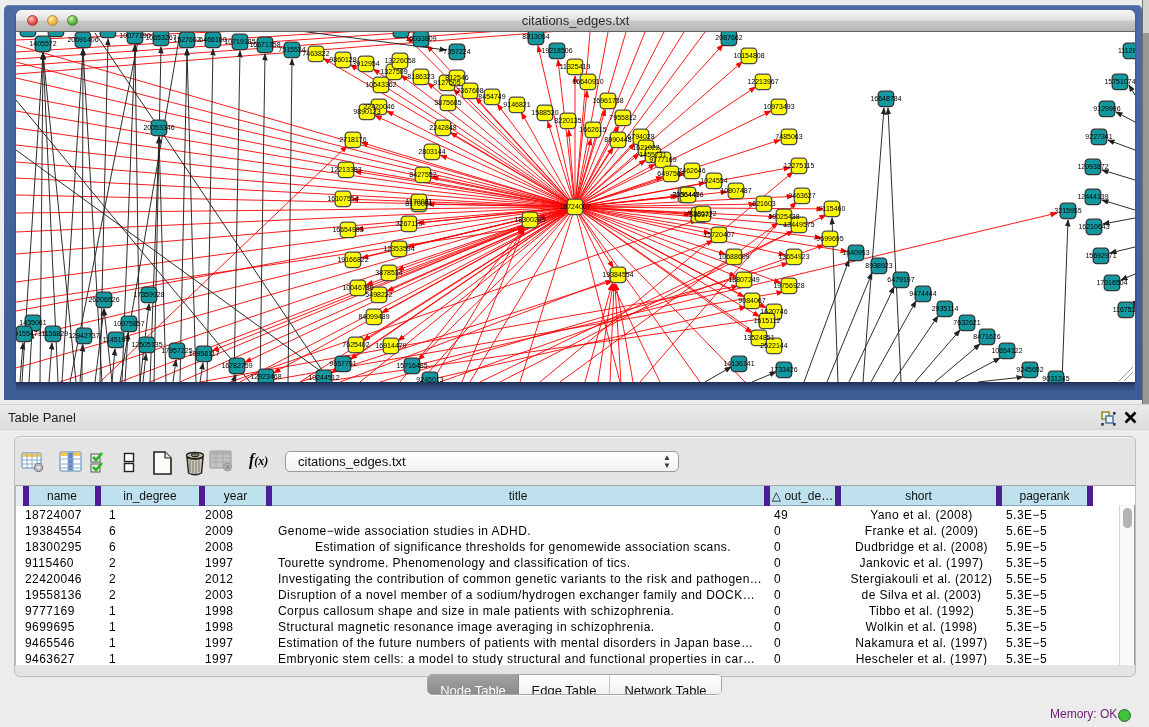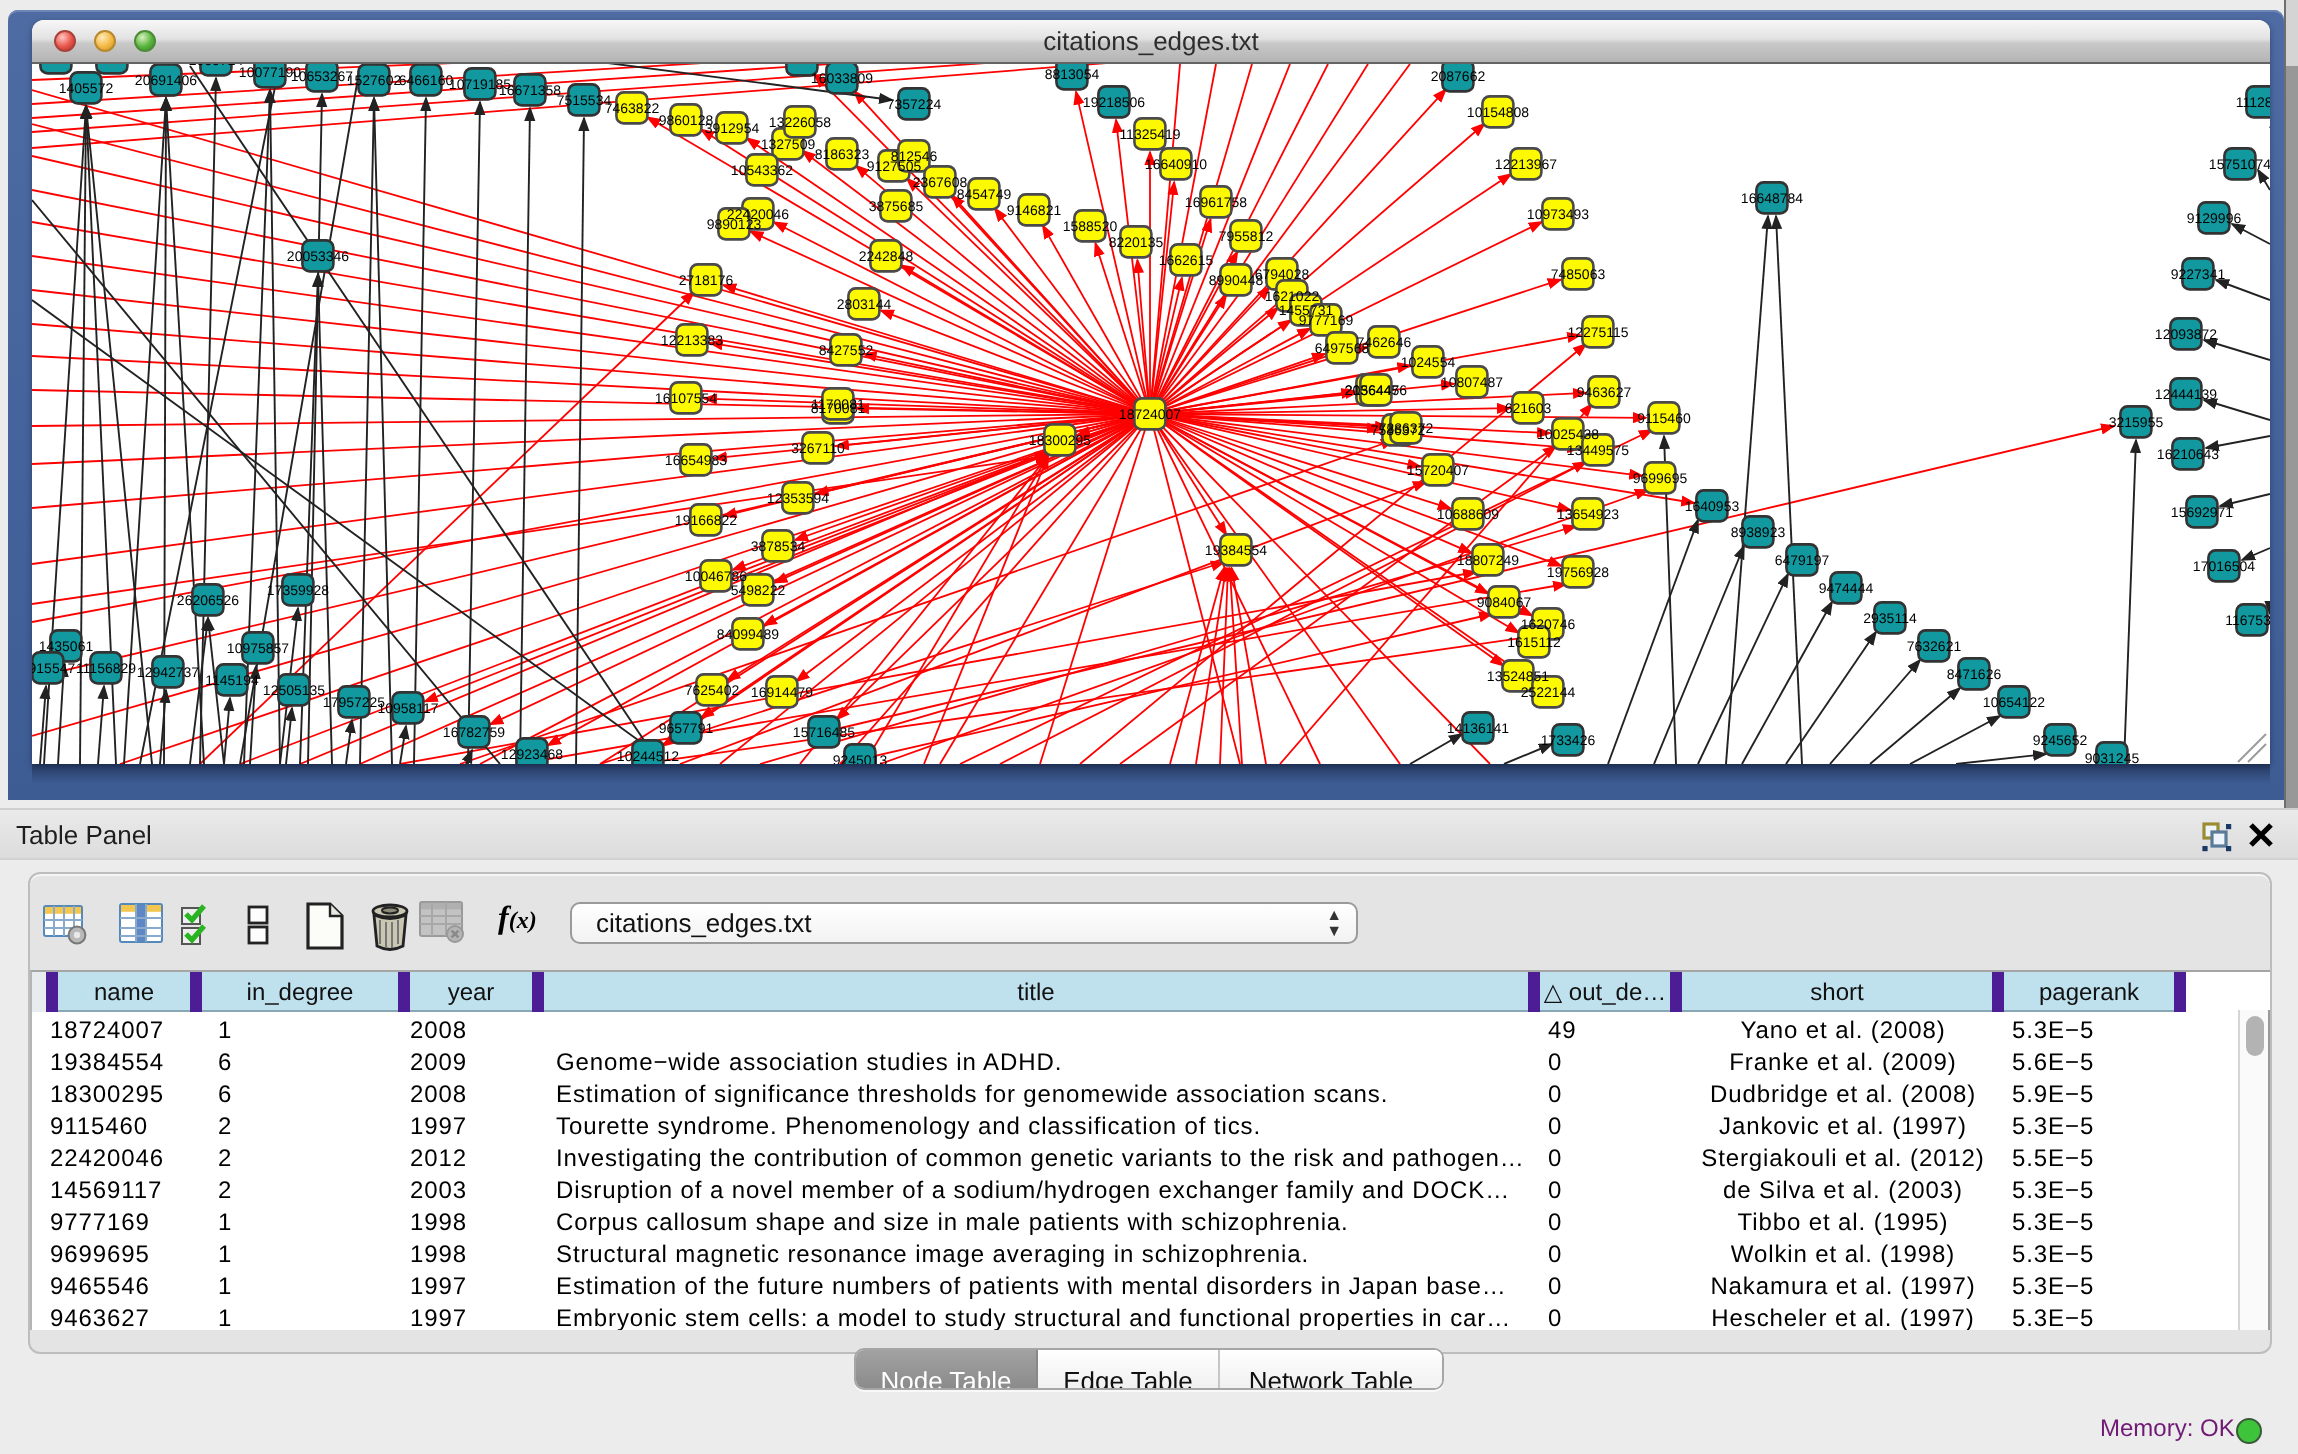--- a/index.html
+++ b/index.html
@@ -642,51 +642,51 @@
     <div class="cell" style="left:9px;top:38px;width:83px;text-align:left">19384554</div>
     <div class="cell" style="left:93px;top:38px;width:95px;text-align:left">6</div>
     <div class="cell" style="left:189px;top:38px;width:65px;text-align:left">2009</div>
     <div class="cell" style="left:262px;top:38px;width:490px;text-align:left">Genome−wide association studies in ADHD.</div>
     <div class="cell" style="left:758px;top:38px;width:64px;text-align:left">0</div>
     <div class="cell" style="left:825px;top:38px;width:161px;text-align:center">Franke et al. (2009)</div>
     <div class="cell" style="left:990px;top:38px;width:100px;text-align:left">5.6E−5</div>
     <div class="cell" style="left:9px;top:54px;width:83px;text-align:left">18300295</div>
     <div class="cell" style="left:93px;top:54px;width:95px;text-align:left">6</div>
     <div class="cell" style="left:189px;top:54px;width:65px;text-align:left">2008</div>
-    <div class="cell" style="left:262px;top:54px;width:490px;text-align:left">Estimation of significance thresholds for genomewide association scans.</div>
+    <div class="cell" style="left:262px;top:54px;width:490px;text-align:center">Estimation of significance thresholds for genomewide association scans.</div>
     <div class="cell" style="left:758px;top:54px;width:64px;text-align:left">0</div>
     <div class="cell" style="left:825px;top:54px;width:161px;text-align:center">Dudbridge et al. (2008)</div>
     <div class="cell" style="left:990px;top:54px;width:100px;text-align:left">5.9E−5</div>
     <div class="cell" style="left:9px;top:70px;width:83px;text-align:left">9115460</div>
     <div class="cell" style="left:93px;top:70px;width:95px;text-align:left">2</div>
     <div class="cell" style="left:189px;top:70px;width:65px;text-align:left">1997</div>
     <div class="cell" style="left:262px;top:70px;width:490px;text-align:left">Tourette syndrome. Phenomenology and classification of tics.</div>
     <div class="cell" style="left:758px;top:70px;width:64px;text-align:left">0</div>
     <div class="cell" style="left:825px;top:70px;width:161px;text-align:center">Jankovic et al. (1997)</div>
     <div class="cell" style="left:990px;top:70px;width:100px;text-align:left">5.3E−5</div>
     <div class="cell" style="left:9px;top:86px;width:83px;text-align:left">22420046</div>
     <div class="cell" style="left:93px;top:86px;width:95px;text-align:left">2</div>
     <div class="cell" style="left:189px;top:86px;width:65px;text-align:left">2012</div>
     <div class="cell" style="left:262px;top:86px;width:490px;text-align:left">Investigating the contribution of common genetic variants to the risk and pathogen…</div>
     <div class="cell" style="left:758px;top:86px;width:64px;text-align:left">0</div>
     <div class="cell" style="left:825px;top:86px;width:161px;text-align:center">Stergiakouli et al. (2012)</div>
     <div class="cell" style="left:990px;top:86px;width:100px;text-align:left">5.5E−5</div>
-    <div class="cell" style="left:9px;top:102px;width:83px;text-align:left">14569117</div>
+    <div class="cell" style="left:9px;top:102px;width:83px;text-align:left">19558136</div>
     <div class="cell" style="left:93px;top:102px;width:95px;text-align:left">2</div>
     <div class="cell" style="left:189px;top:102px;width:65px;text-align:left">2003</div>
     <div class="cell" style="left:262px;top:102px;width:490px;text-align:left">Disruption of a novel member of a sodium/hydrogen exchanger family and DOCK…</div>
     <div class="cell" style="left:758px;top:102px;width:64px;text-align:left">0</div>
     <div class="cell" style="left:825px;top:102px;width:161px;text-align:center">de Silva et al. (2003)</div>
     <div class="cell" style="left:990px;top:102px;width:100px;text-align:left">5.3E−5</div>
     <div class="cell" style="left:9px;top:118px;width:83px;text-align:left">9777169</div>
     <div class="cell" style="left:93px;top:118px;width:95px;text-align:left">1</div>
     <div class="cell" style="left:189px;top:118px;width:65px;text-align:left">1998</div>
     <div class="cell" style="left:262px;top:118px;width:490px;text-align:left">Corpus callosum shape and size in male patients with schizophrenia.</div>
     <div class="cell" style="left:758px;top:118px;width:64px;text-align:left">0</div>
-    <div class="cell" style="left:825px;top:118px;width:161px;text-align:center">Tibbo et al. (1995)</div>
+    <div class="cell" style="left:825px;top:118px;width:161px;text-align:center">Tibbo et al. (1992)</div>
     <div class="cell" style="left:990px;top:118px;width:100px;text-align:left">5.3E−5</div>
     <div class="cell" style="left:9px;top:134px;width:83px;text-align:left">9699695</div>
     <div class="cell" style="left:93px;top:134px;width:95px;text-align:left">1</div>
     <div class="cell" style="left:189px;top:134px;width:65px;text-align:left">1998</div>
     <div class="cell" style="left:262px;top:134px;width:490px;text-align:left">Structural magnetic resonance image averaging in schizophrenia.</div>
     <div class="cell" style="left:758px;top:134px;width:64px;text-align:left">0</div>
     <div class="cell" style="left:825px;top:134px;width:161px;text-align:center">Wolkin et al. (1998)</div>
     <div class="cell" style="left:990px;top:134px;width:100px;text-align:left">5.3E−5</div>
     <div class="cell" style="left:9px;top:150px;width:83px;text-align:left">9465546</div>
     <div class="cell" style="left:93px;top:150px;width:95px;text-align:left">1</div>

